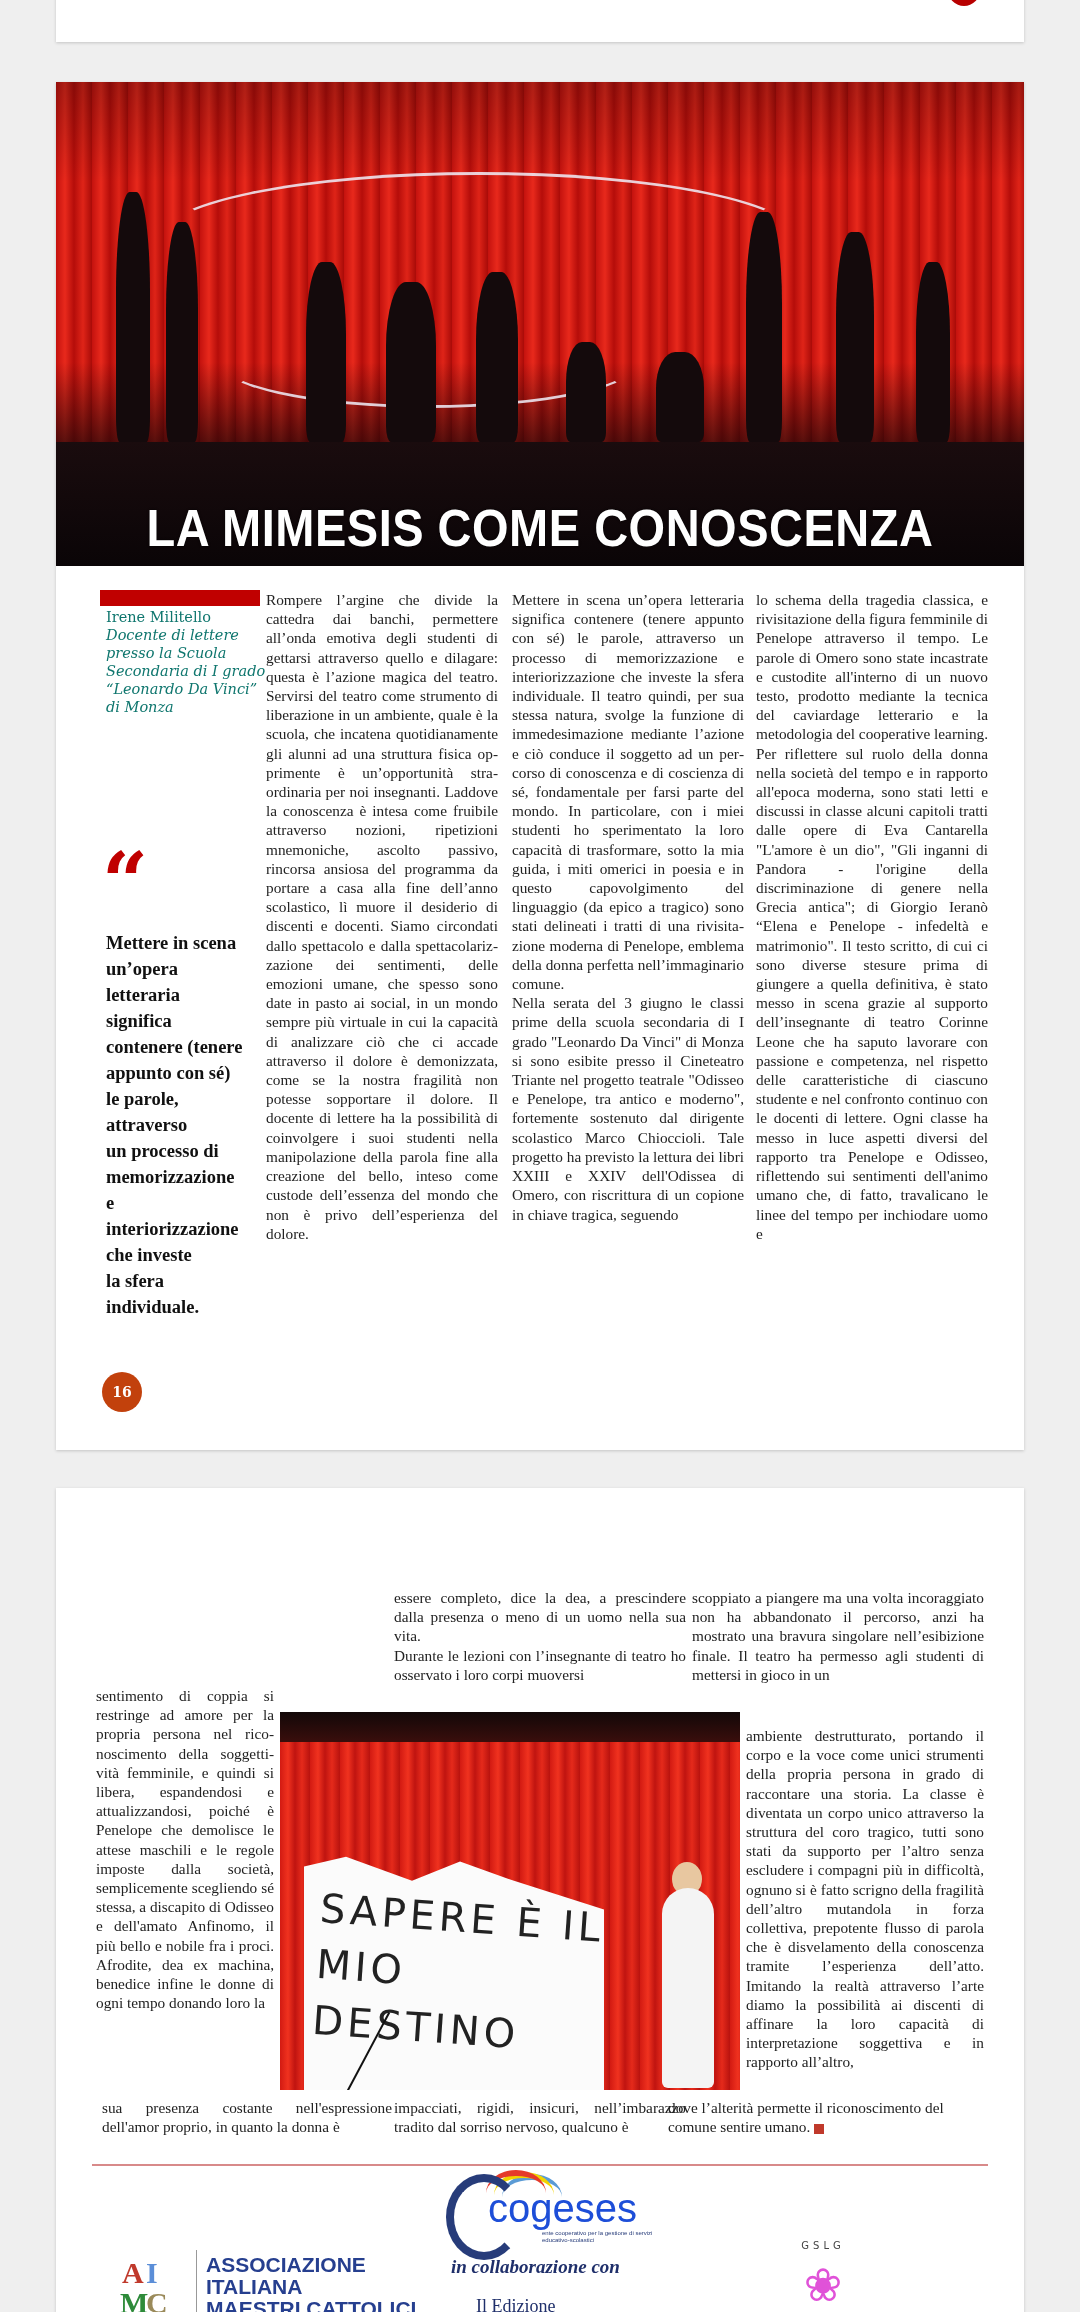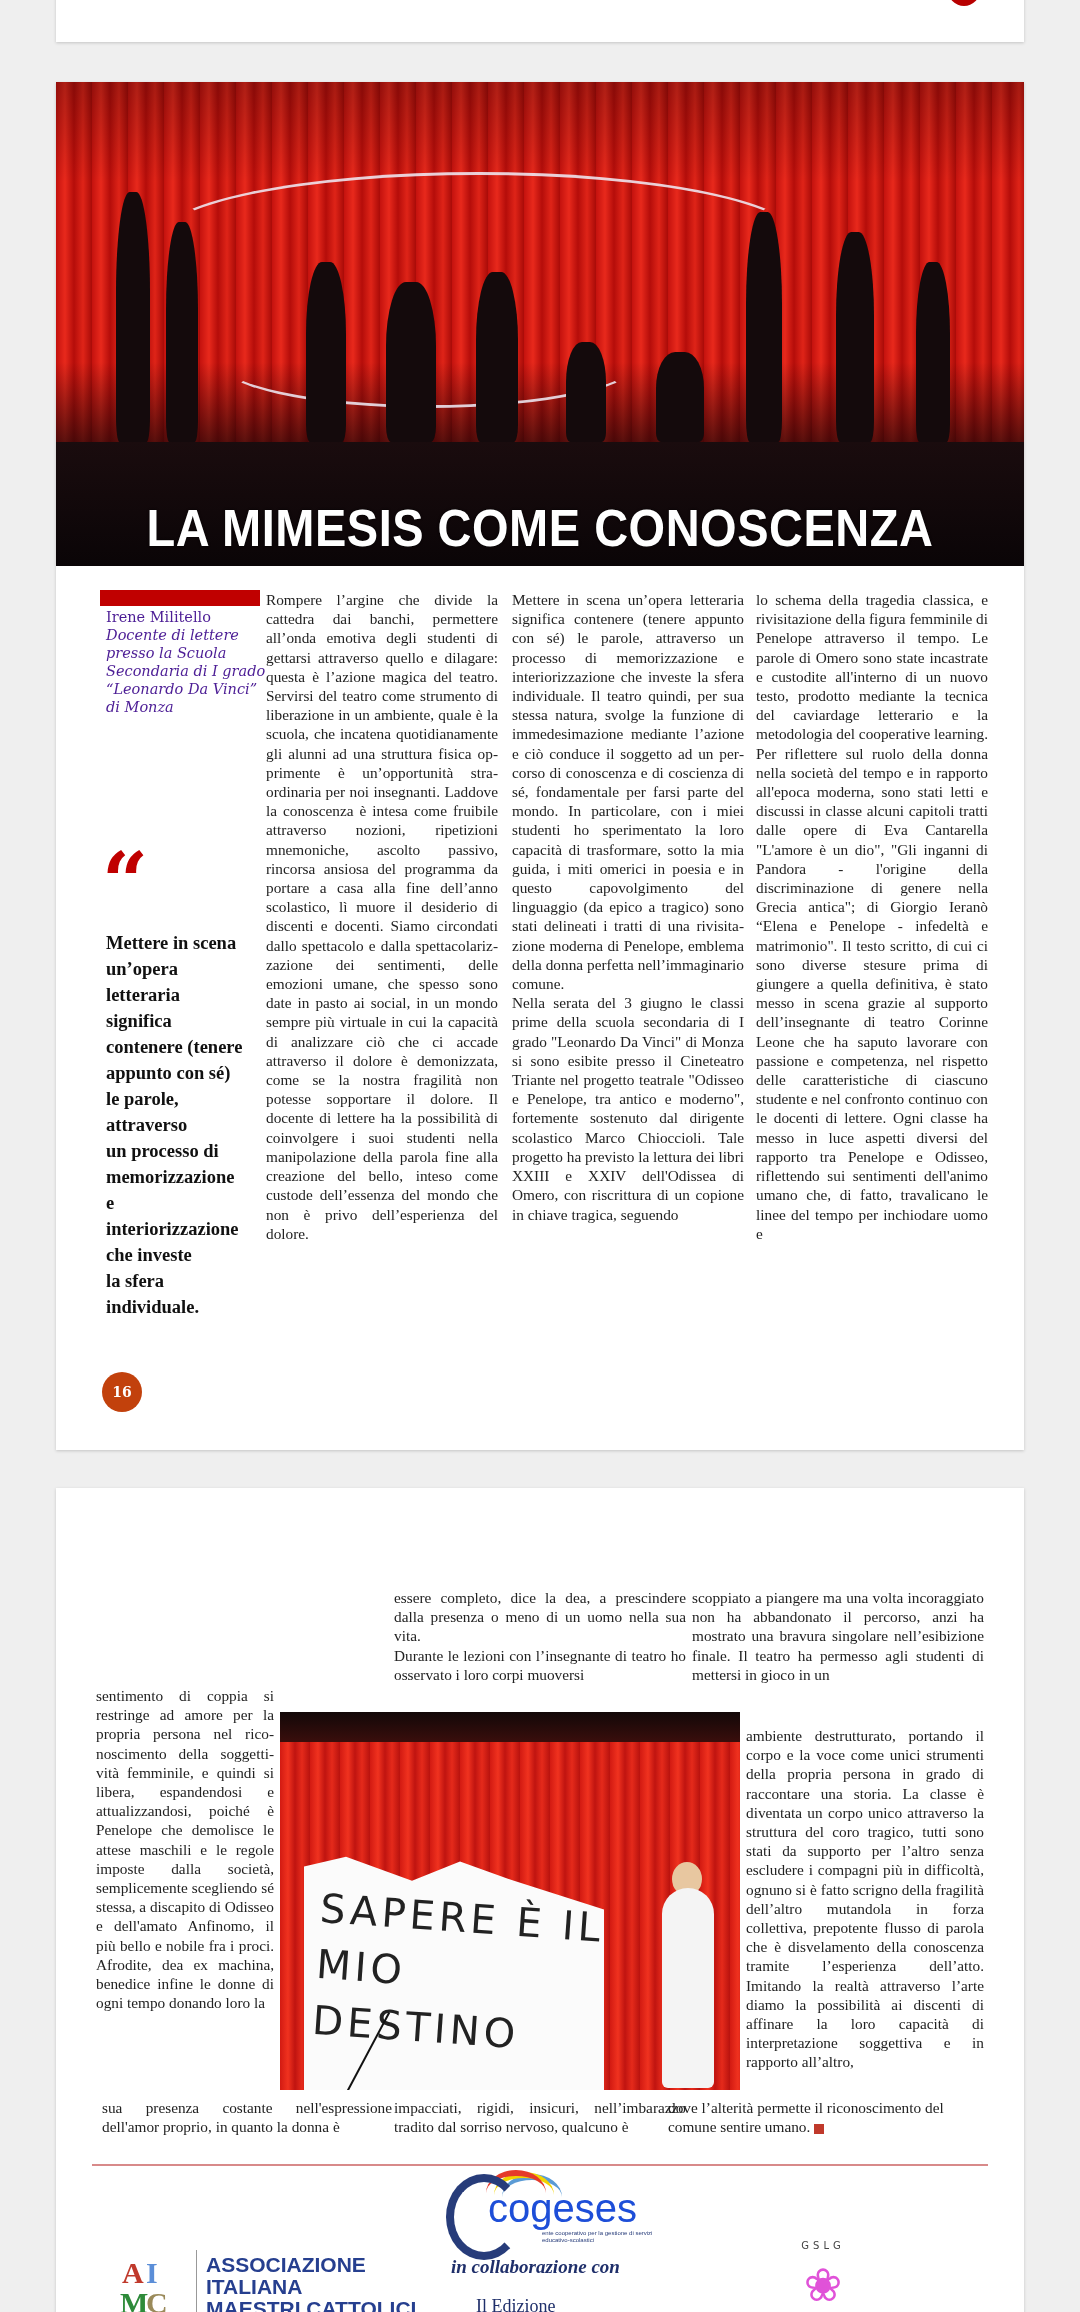--- a/index.html
+++ b/index.html
@@ -17,21 +17,21 @@
   }
   .curtain::after { content:""; position:absolute; left:0; right:0; top:0; height:400px;
     background: linear-gradient(180deg, rgba(0,0,0,0.25) 0%, rgba(0,0,0,0) 25%, rgba(0,0,0,0) 70%, rgba(10,4,6,0.95) 100%); }
   .stage-floor { position:absolute; left:0; top:360px; width:968px; height:124px; background:linear-gradient(180deg,#1a0c0e,#0a0507); }
   .cloth { position:absolute; border:3px solid rgba(240,240,250,0.85); border-color:rgba(240,240,250,0.85) transparent transparent transparent; border-radius:50%; }
   .figure { position:absolute; background:#140a0c; border-radius:40% 40% 10% 10%; }
   .hero-title { position:absolute; left:0; right:0; top:418px; text-align:center; color:#fff; font-family:"Liberation Sans", sans-serif; font-weight:bold; font-size:47px; letter-spacing:0.5px; transform:scaleY(1.12); text-shadow:0 0 2px #000; }
 
   
   .red-bar { position:absolute; left:44px; top:508px; width:160px; height:16px; background:#c00000; }
-  .byline { position:absolute; left:50px; top:526px; width:160px; font-size:14.5px; line-height:18px; color:#4c1d95; }
+  .byline { position:absolute; left:50px; top:526px; width:160px; font-size:14.5px; line-height:18px; color:#0f766e; }
   .byline .name { font-style:normal; }
   .byline .role { font-style:italic; }
 
   .quote-mark { position:absolute; left:46px; top:760px; color:#c00000; font-size:80px; font-weight:bold; line-height:80px; font-family:"DejaVu Serif", serif; }
   .pull-quote { position:absolute; left:50px; top:848px; width:150px; font-size:18.5px; line-height:26px; font-weight:bold; color:#111; font-family:"Liberation Serif", serif; }
   .pull-quote span { display:block; }
 
   .page-num { position:absolute; left:46px; top:1290px; width:40px; height:40px; border-radius:50%; background:#c2410c; color:#fff; font-size:14px; line-height:40px; text-align:center; font-weight:bold; }
 
   .col { position:absolute; font-family:"Liberation Serif", serif; font-size:15.3px; line-height:19.2px; color:#222; text-align:justify; hyphens:manual; }

